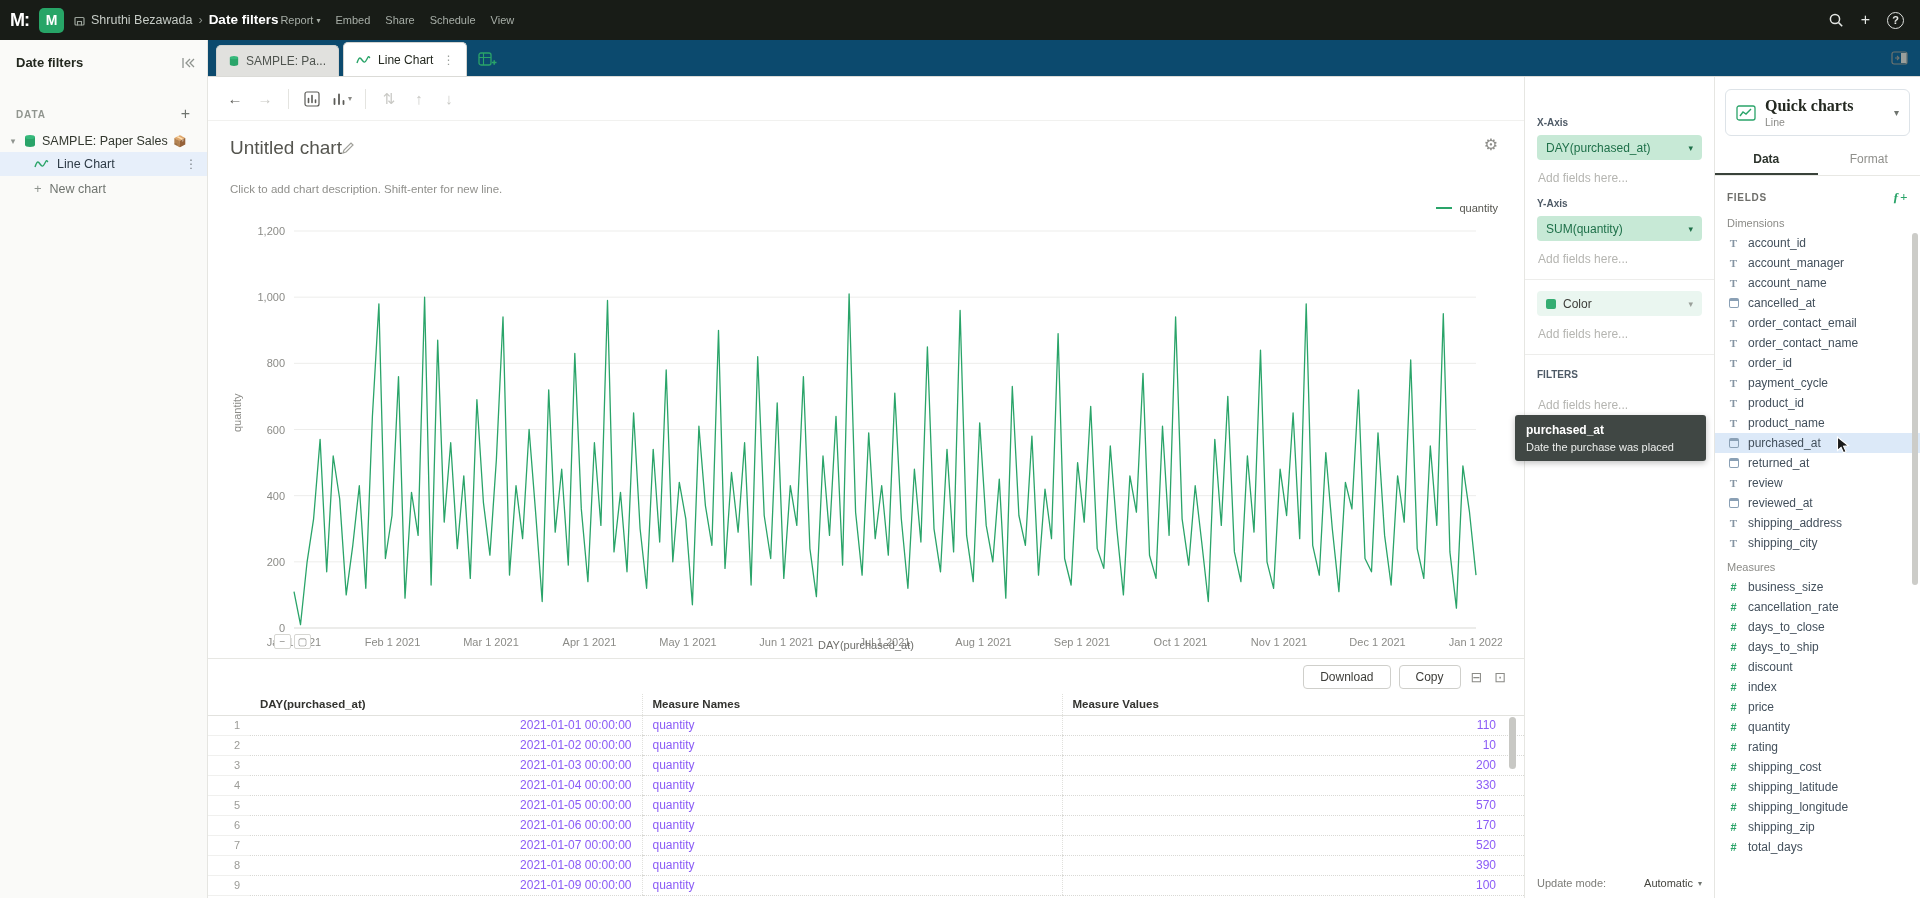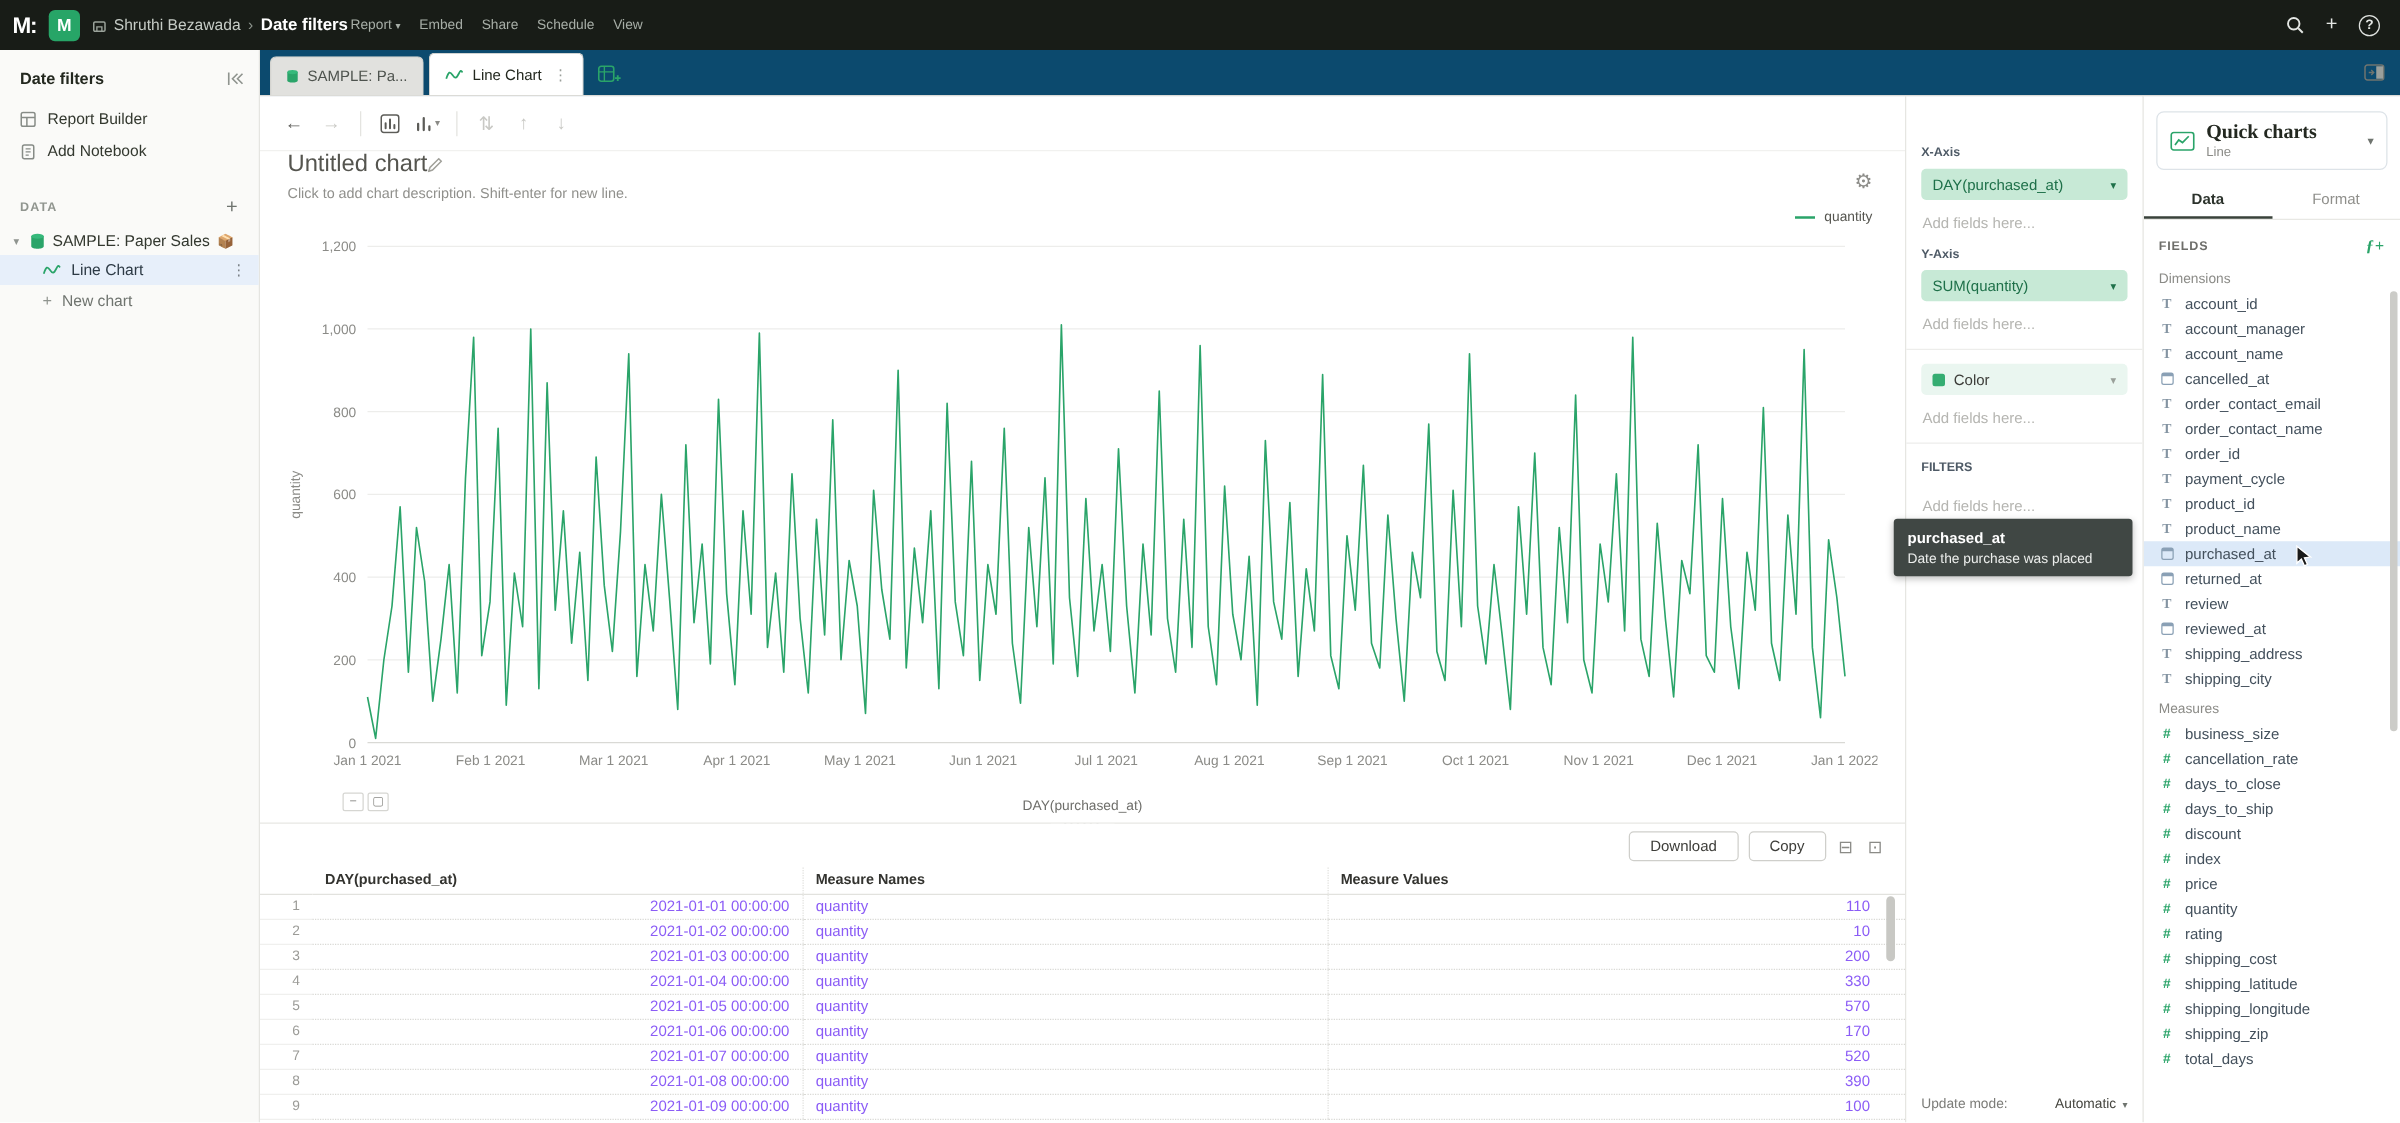--- a/index.html
+++ b/index.html
@@ -55,25 +55,25 @@
 .content-row{flex:1;display:flex;min-height:0}
 .editor-col{flex:1;display:flex;flex-direction:column;min-width:0;position:relative;background:#fff}
 .toolbar{height:44px;display:flex;align-items:center;padding:0 12px;border-bottom:1px solid #f1f1ef;flex:none}
 .tbtn{width:30px;height:30px;display:flex;align-items:center;justify-content:center;color:#5c5c58;font-size:15px;cursor:pointer;border-radius:4px;gap:2px}
 .tbtn.disabled{color:#c9c9c5;cursor:default}
 .dd-caret{font-size:8px;color:#8b8b87}
 .tb-sep{width:1px;height:20px;background:#e4e4e0;margin:0 8px}
 
 
 .chart-card{flex:1;display:flex;flex-direction:column;padding:0 22px;min-height:0;position:relative}
-.title-row{display:flex;align-items:center;}
+.title-row{display:flex;align-items:center;margin-top:16px}
 .chart-title{font-size:19px;color:#55554f;cursor:text}
 .edit-icon{cursor:pointer;display:flex}
 .gear-btn{position:absolute;right:26px;top:14px;color:#8d8d89;font-size:16px;cursor:pointer}
-.chart-desc{font-size:11.5px;color:#90908c;margin-top:6px;cursor:text}
+.chart-desc{font-size:11.5px;color:#90908c;margin-top:24px;cursor:text}
 .legend-row{display:flex;justify-content:flex-end;align-items:center;gap:7px;height:22px;padding-right:4px;font-size:11px;color:#55554f;margin-top:2px}
 .legend-swatch{width:16px;height:2px;background:#2aa469}
 .chart-plot{position:relative;flex:1;min-height:0}
 .y-title{position:absolute;left:0;top:0;bottom:26px;width:14px;display:flex;align-items:center;justify-content:center;writing-mode:vertical-rl;transform:rotate(180deg);font-size:11px;color:#8b8b87}
 .chart-plot svg text{font-family:"Liberation Sans",sans-serif;font-size:11px;fill:#8b8b87}
 .x-title-row{position:relative;height:26px;display:flex;align-items:center;justify-content:center;flex:none}
 .x-title{font-size:11px;color:#6e6e6a}
 .zoom-ctrls{position:absolute;left:44px;top:2px;display:flex;gap:3px}
 .zbtn{width:17px;height:15px;border:1px solid #d6d6d2;background:#fff;color:#8b8b87;font-size:10px;line-height:1;border-radius:2px;cursor:pointer;display:flex;align-items:center;justify-content:center;padding:0;font-family:inherit}
 
@@ -185,40 +185,20 @@
   <aside class="sidebar">
     <div class="sb-header">
       <span class="sb-title">Date filters</span>
       <span class="sb-collapse">
           <svg width="14" height="12" viewBox="0 0 14 12">
             <path d="M2 1v10" stroke="#8f948f" stroke-width="1.3"></path>
             <path d="M9 2L5 6l4 4M13 2L9 6l4 4" stroke="#8f948f" fill="none" stroke-width="1.3"></path>
           </svg>
         </span>
     </div>
-    <div>
-        <div class="sb-item">
-          <span class="icn">
-            <svg width="13" height="13" viewBox="0 0 13 13">
-              <rect x="1" y="1" width="11" height="11" rx="1.5" stroke="#878c87" fill="none" stroke-width="1.2"></rect>
-              <path d="M1 5h11M5.5 5v7" stroke="#878c87" stroke-width="1.2"></path>
-            </svg>
-          </span>
-          <span>Report Builder</span>
-        </div>
-        <div class="sb-item">
-          <span class="icn">
-            <svg width="13" height="13" viewBox="0 0 13 13">
-              <rect x="2" y="1" width="9" height="11" rx="1.5" stroke="#878c87" fill="none" stroke-width="1.2"></rect>
-              <path d="M4.5 4h4M4.5 6.5h4M4.5 9h2.5" stroke="#878c87" stroke-width="1"></path>
-            </svg>
-          </span>
-          <span>Add Notebook</span>
-        </div>
-      </div>
     <div class="sb-section">
       <span>DATA</span>
       <span class="sb-plus">+</span>
     </div>
     <div class="sb-dataset">
       <span class="ds-caret">▾</span>
       <span style="display:flex">
           <svg width="12" height="14" viewBox="0 0 12 14">
             <path d="M1 3v8c0 1.3 2.2 2 5 2s5-.7 5-2V3" fill="#2aa469"></path>
             <ellipse cx="6" cy="3" rx="5" ry="2" fill="#36b97b"></ellipse>

